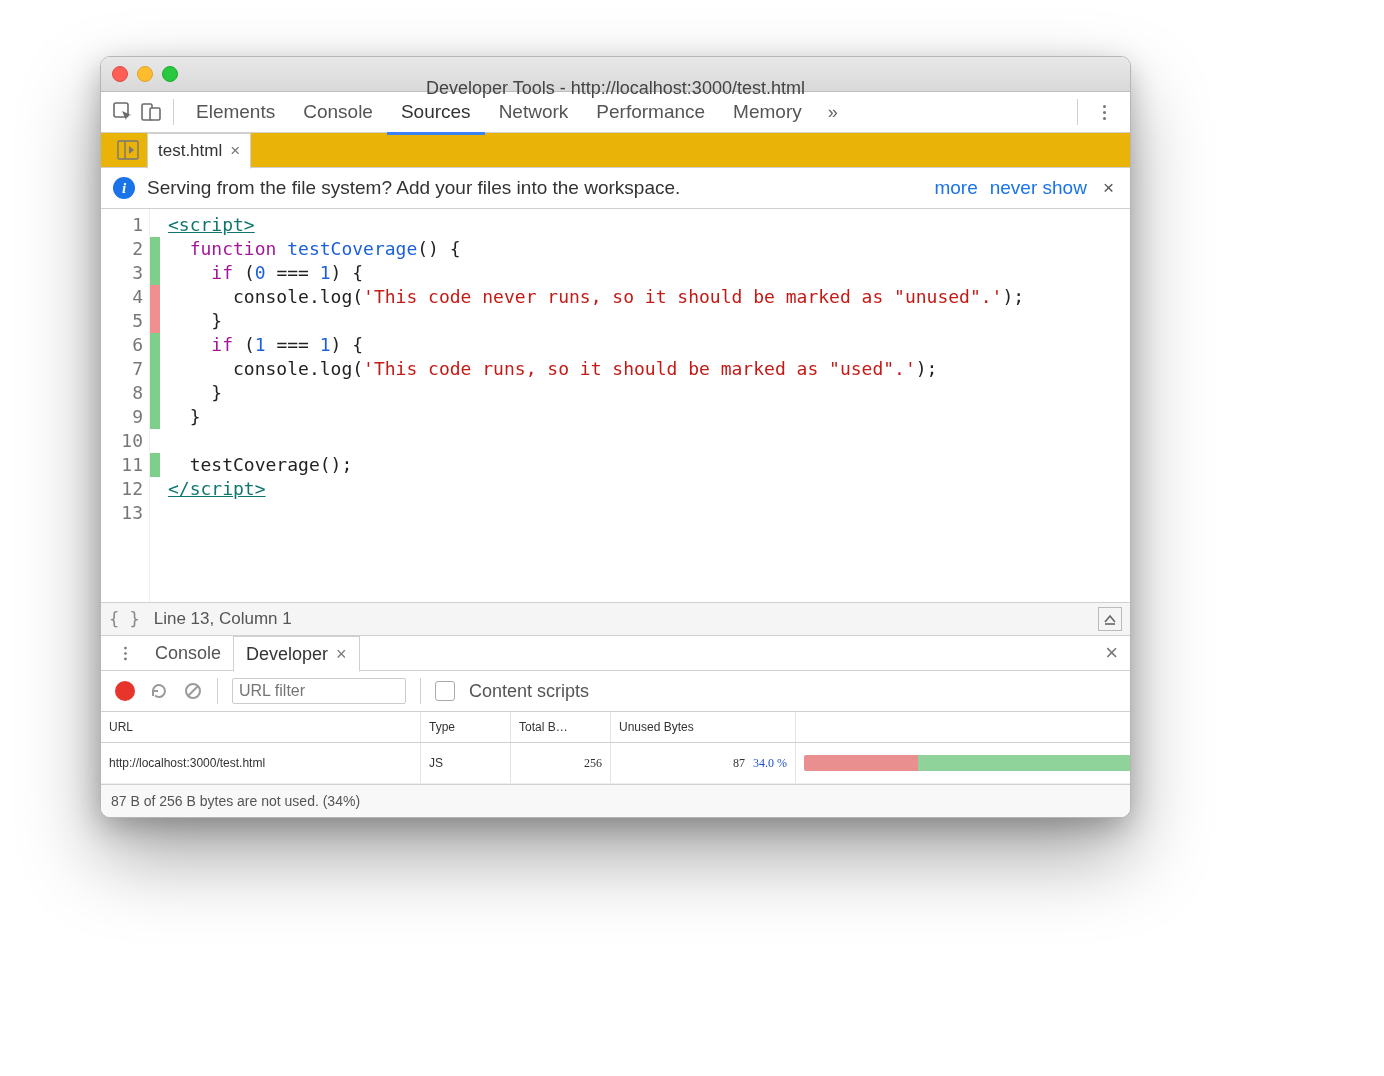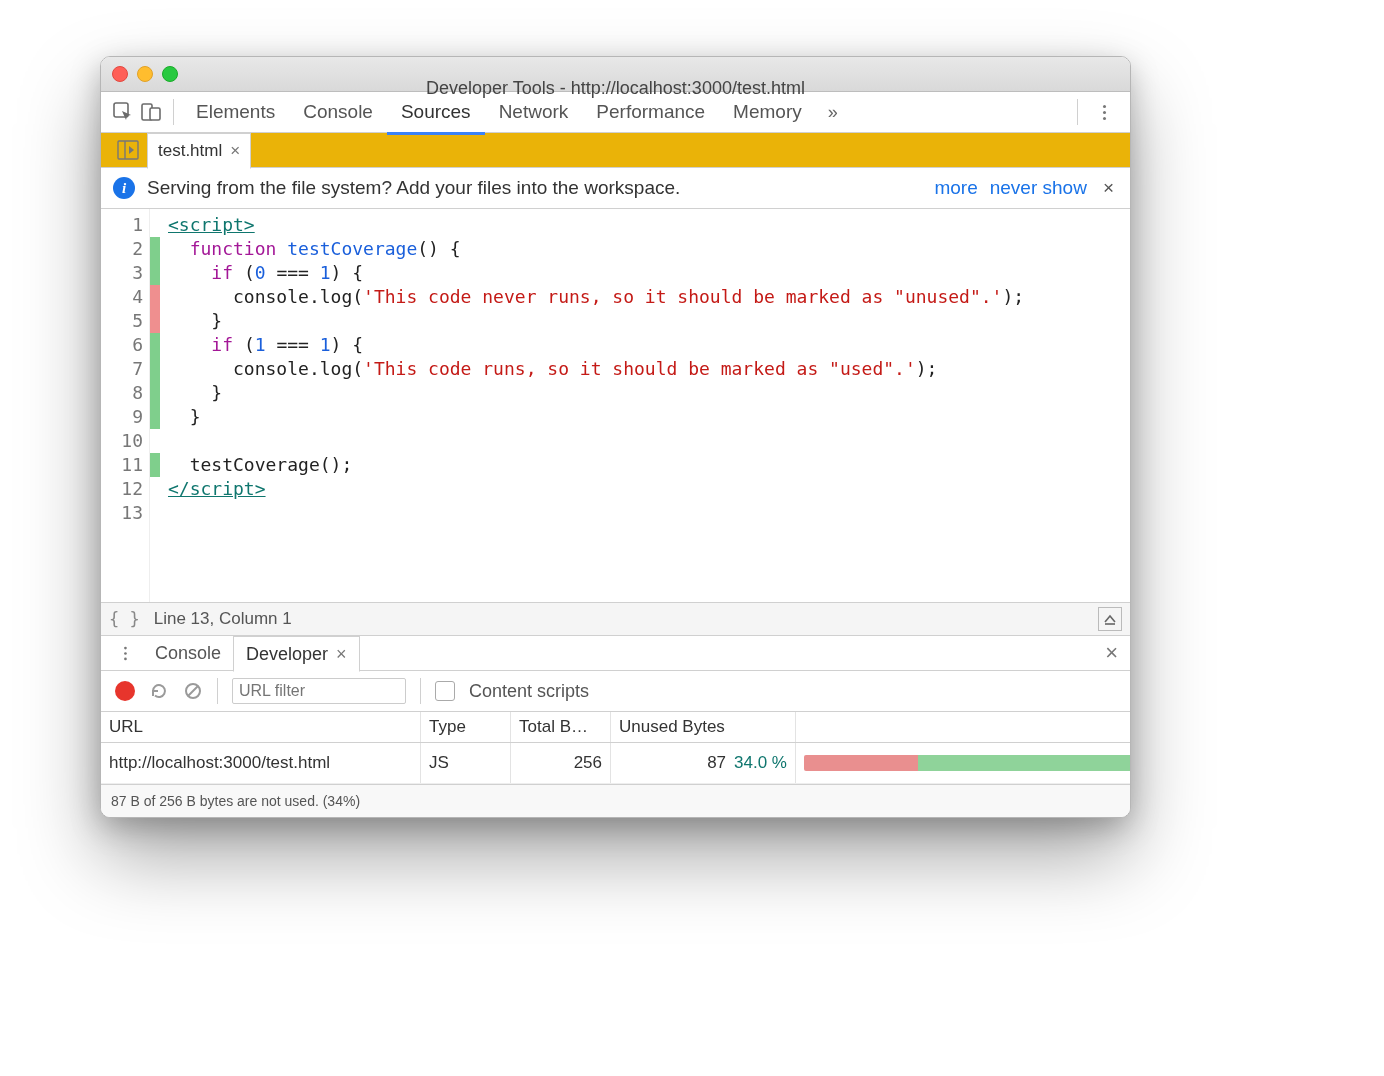--- a/index.html
+++ b/index.html
@@ -293,43 +293,43 @@
     font-size: 16px;
     background:#fff;
   }
   .chk {
     width:18px; height:18px; border:1px solid #aaa; border-radius:3px;
     cursor:pointer;
   }
 
   
   .cov-table {
-    font-size: 17px;
+    font-size: 12px;
   }
   .cov-head, .cov-row {
     display:grid;
     grid-template-columns: 320px 90px 100px 185px 1fr;
     align-items:center;
   }
   .cov-head {
     background:#fff;
     border-bottom:1px solid #d0d0d0;
     height:30px;
     color:#333;
   }
   .cov-head > div, .cov-row > div {
     padding: 0 8px;
     border-right:1px solid #e3e3e3;
     height:100%;
     display:flex; align-items:center;
   }
   .cov-head > div:last-child, .cov-row > div:last-child { border-right:none; }
   .cov-row { height: 40px; color:#333; border-bottom:1px solid #eee; }
-  .num-r { justify-content:flex-end; }
-  .pct { color:#0f766e; margin-left:8px; }
+  .num-r { justify-content:flex-end;font-family:Liberation Serif, serif; }
+  .pct { color:#1d4ed8; margin-left:8px; }
   .usage-bar {
     display:flex; align-items:center; width:100%; padding:0 4px;
   }
   .bar-track {
     width:100%; height:16px; display:flex; border-radius:2px; overflow:hidden;
   }
   .bar-un { background:#e98f8f; }
   .bar-us { background:#8fd39a; }
 
   

